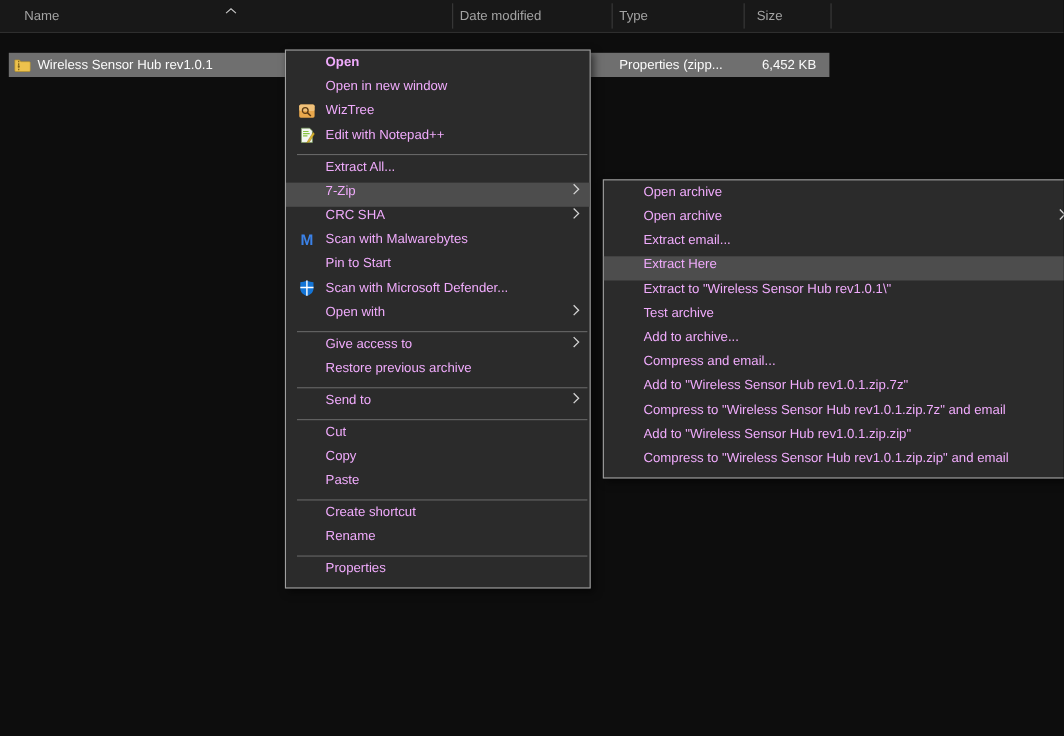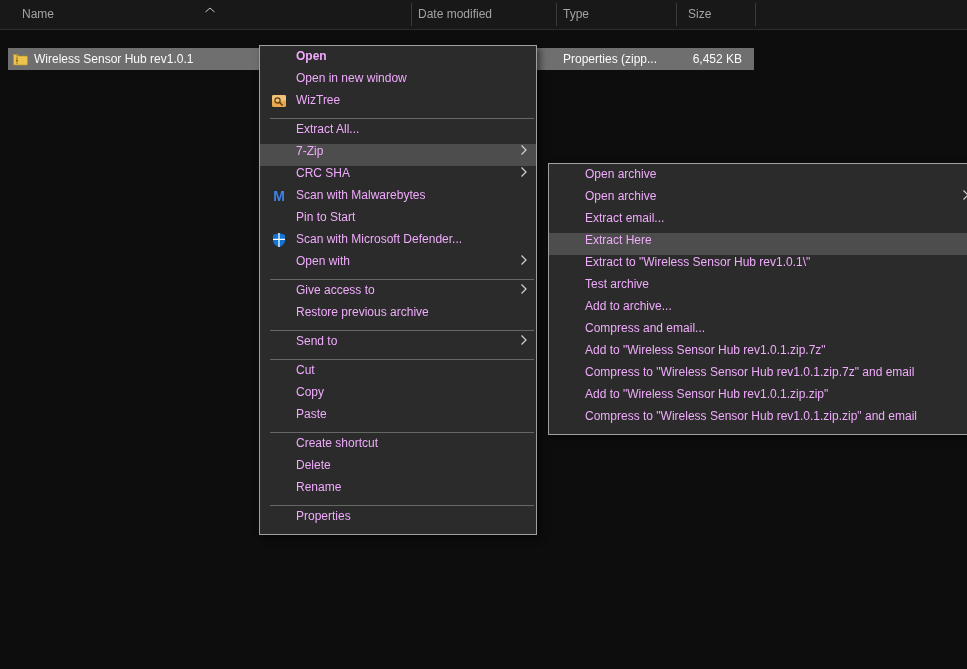--- a/index.html
+++ b/index.html
@@ -84,20 +84,31 @@
         <svg width="16" height="16" viewBox="0 0 16 16">
           <rect x="1" y="2" width="14" height="12" rx="1.5" fill="#e9a84c"></rect>
           <rect x="1" y="2" width="14" height="6" rx="1.5" fill="#f2c98a" opacity="0.75"></rect>
           <circle cx="6.5" cy="7.5" r="2.6" fill="none" stroke="#5a3a14" stroke-width="1.2"></circle>
           <path d="M8.6 9.6l3 2.9" stroke="#5a3a14" stroke-width="1.4"></path>
         </svg>
       </span>
       <span class="mi-label">WizTree</span>
       <span class="mi-arrow"></span>
     </div>
+    <div class="menu-item">
+      <span class="mi-icon">
+        <svg width="16" height="16" viewBox="0 0 16 16">
+          <path d="M3 1.5h7.5L13 4v10.5H3z" fill="#f4f7f2" stroke="#7aa05a" stroke-width="0.6"></path>
+          <path d="M4.5 4.5h5M4.5 6.5h6M4.5 8.5h4" stroke="#86c440" stroke-width="1"></path>
+          <path d="M13.8 5.2L9.2 12.4l-1.4 2.6 2.7-1.2 4.4-7z" fill="#ddb62e" stroke="#8a6d15" stroke-width="0.4"></path>
+        </svg>
+      </span>
+      <span class="mi-label">Edit with Notepad++</span>
+      <span class="mi-arrow"></span>
+    </div>
     <div class="menu-sep"></div>
     <div class="menu-item">
       <span class="mi-icon"></span>
       <span class="mi-label">Extract All...</span>
       <span class="mi-arrow"></span>
     </div>
     <div class="menu-item highlighted">
       <span class="mi-icon"></span>
       <span class="mi-label">7-Zip</span>
       <span class="mi-arrow">
@@ -190,25 +201,20 @@
       <span class="mi-arrow"></span>
     </div>
     <div class="menu-sep"></div>
     <div class="menu-item">
       <span class="mi-icon"></span>
       <span class="mi-label">Create shortcut</span>
       <span class="mi-arrow"></span>
     </div>
     <div class="menu-item">
       <span class="mi-icon"></span>
-      <span class="mi-label">Delete</span>
-      <span class="mi-arrow"></span>
-    </div>
-    <div class="menu-item">
-      <span class="mi-icon"></span>
       <span class="mi-label">Rename</span>
       <span class="mi-arrow"></span>
     </div>
     <div class="menu-sep"></div>
     <div class="menu-item">
       <span class="mi-icon"></span>
       <span class="mi-label">Properties</span>
       <span class="mi-arrow"></span>
     </div>
   </div>

